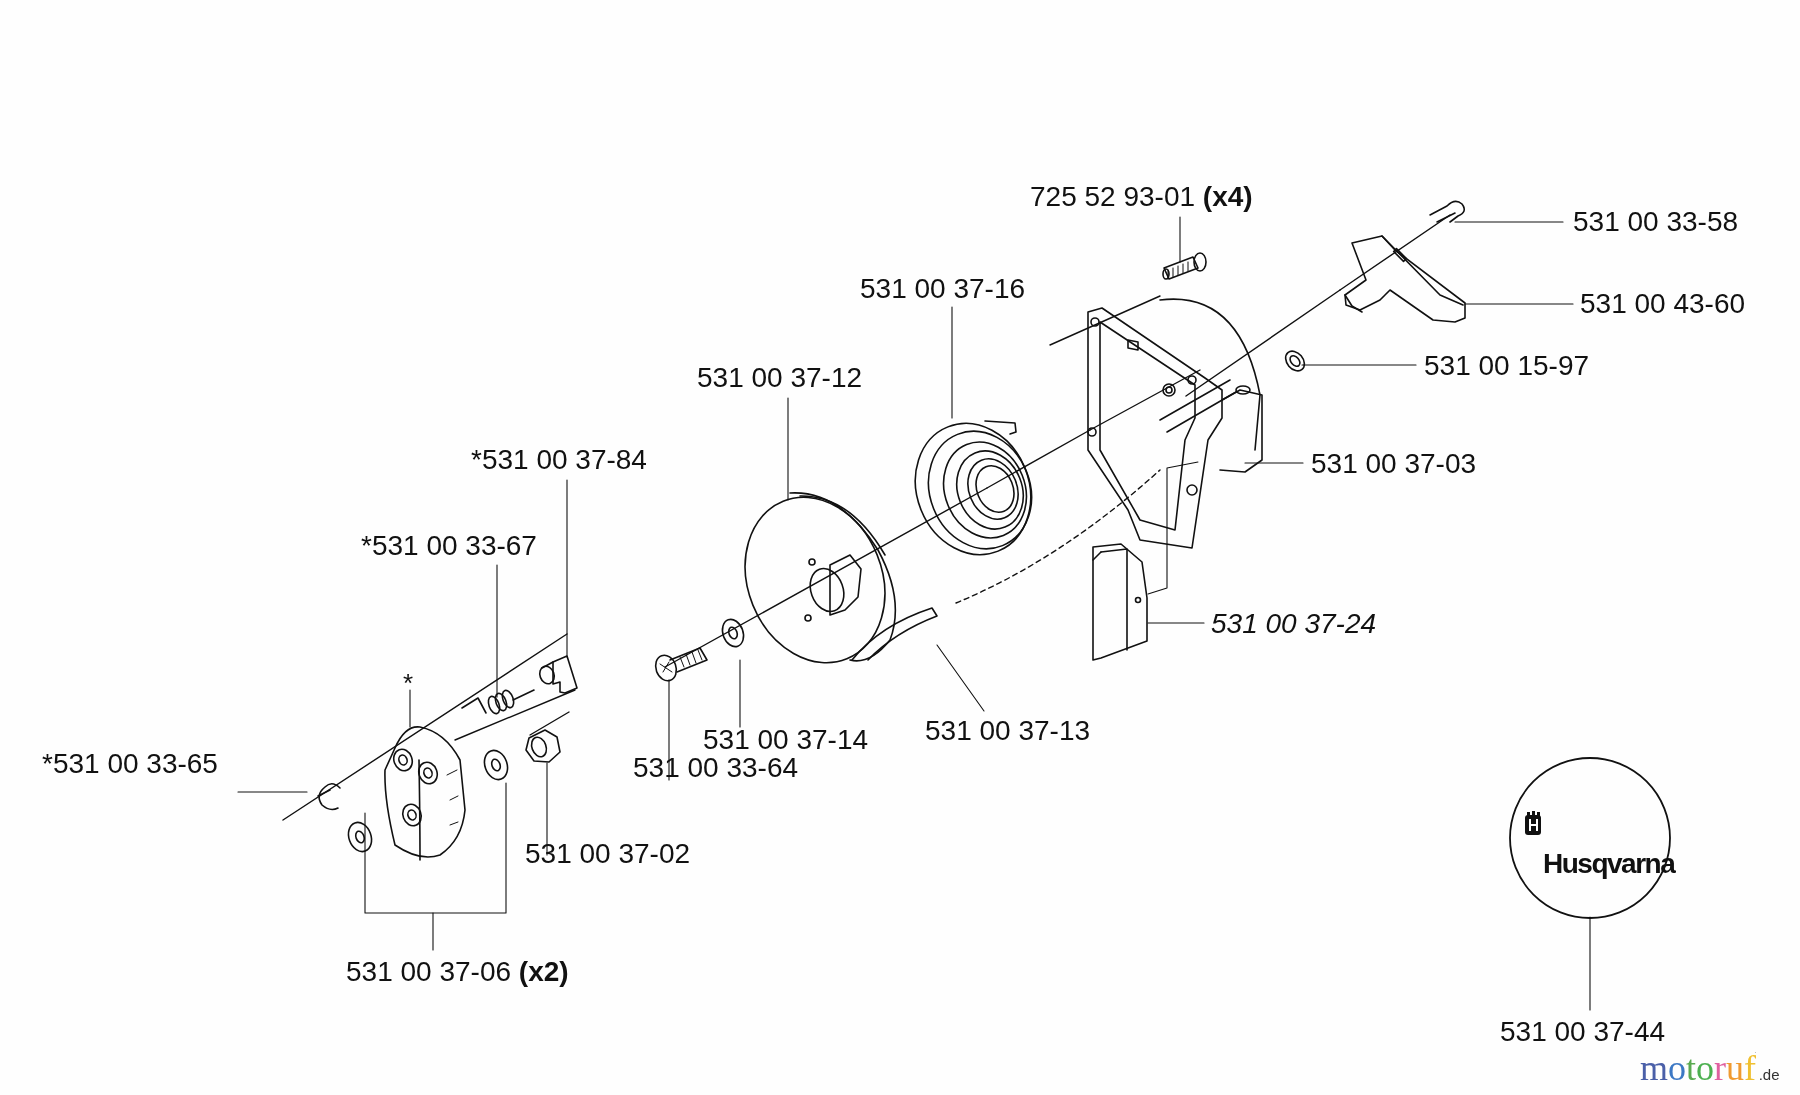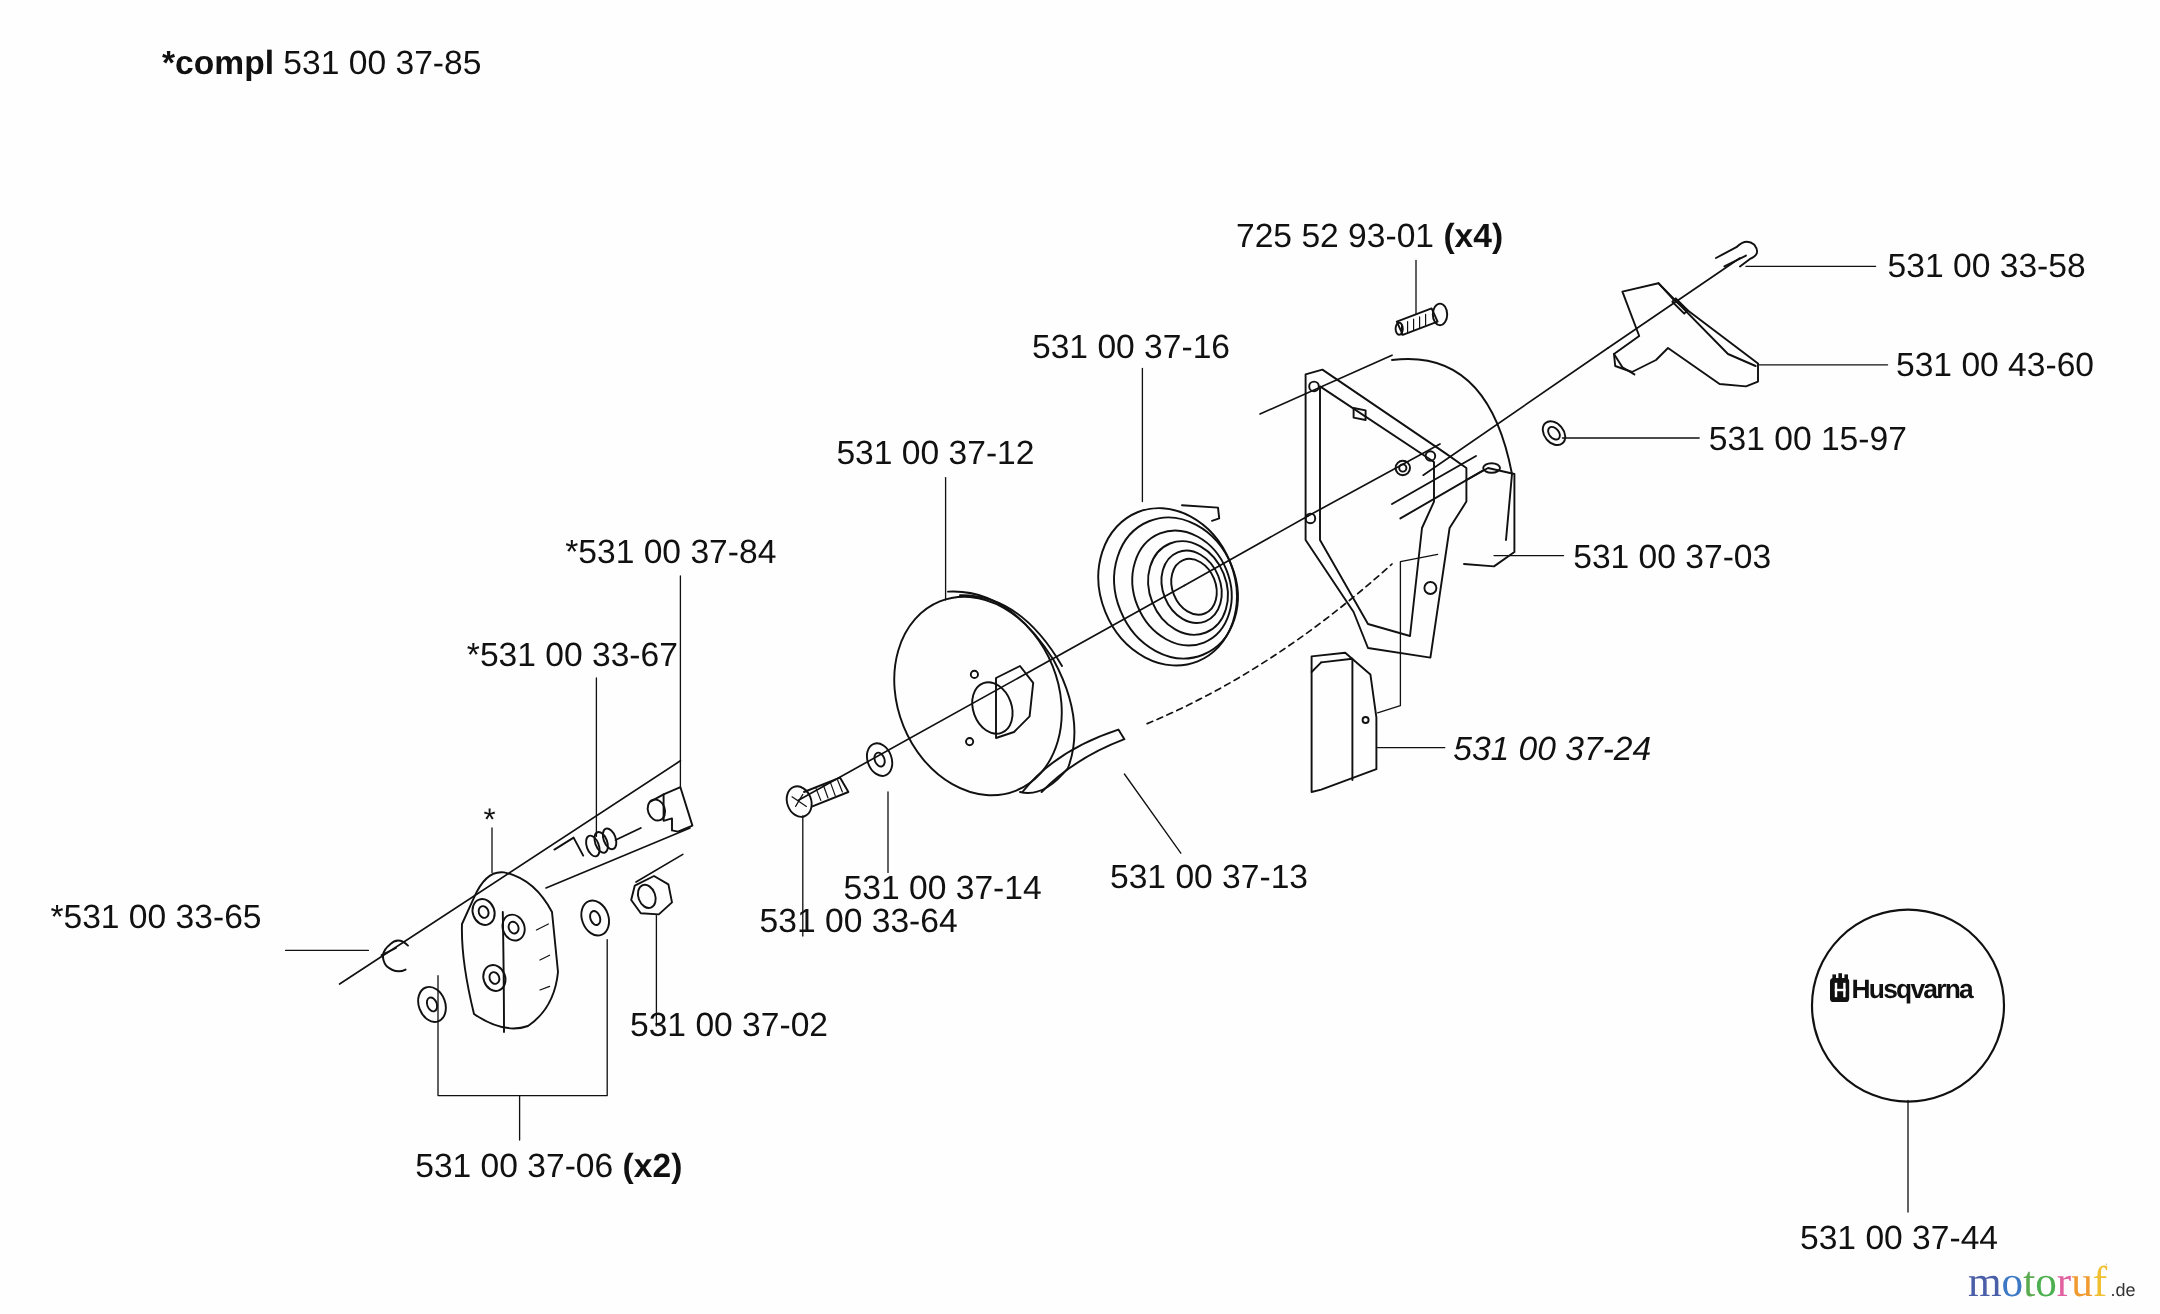--- a/index.html
+++ b/index.html
@@ -7,21 +7,21 @@
   .canvas { position: absolute; left: 0; top: 0; width: 1800px; height: 1095px; }
   svg.drawing { position: absolute; left: 0; top: 0; }
   .lbl { position: absolute; font-size: 28px; line-height: 28px; white-space: nowrap; letter-spacing: 0px; color: #111; }
   .lbl b { font-weight: bold; }
   .title { position: absolute; left: 135px; top: 38px; font-size: 28px; line-height: 30px; white-space: nowrap; }
   .title .bold { font-weight: bold; }
   .star { position: absolute; font-size: 26px; line-height: 26px; }
   .wm { position: absolute; left: 1640px; top: 1050px; font-family: "Liberation Serif", "DejaVu Serif", serif; font-size: 36px; line-height: 36px; white-space: nowrap; }
   .wm .de { font-family: "Liberation Sans", sans-serif; font-size: 15px; color: #333; }
   .wm .dot { position: relative; top: -22px; left: -2px; font-size: 8px; color: #888; }
-  .logo-text { position: absolute; font-family: "Liberation Sans", sans-serif; font-weight: bold; font-size: 22px; letter-spacing: -1.5px; }
+  .logo-text { position: absolute; font-family: "Liberation Sans", sans-serif; font-weight: bold; font-size: 28px; letter-spacing: -1.5px; margin-top: 36px; }
 </style>
 </head>
 <body>
 
 <div class="canvas">
 
   <svg class="drawing" width="1800" height="1095" viewBox="0 0 1800 1095" fill="none" stroke="#111" stroke-width="1.6" stroke-linejoin="round" stroke-linecap="round">
 
     <g stroke-width="1.1">
 
@@ -211,37 +211,33 @@
       <rect x="1532" y="811" width="3" height="4"></rect>
       <rect x="1537" y="812" width="3" height="4"></rect>
       <rect x="1529" y="819" width="2" height="12" fill="#fff"></rect>
       <rect x="1536" y="819" width="2" height="12" fill="#fff"></rect>
       <rect x="1529" y="824" width="9" height="2" fill="#fff"></rect>
     </g>
   </svg>
 
   <div class="logo-text" style="left:1543px; top:812px;">Husqvarna</div>
 
-  <div class="title">
-    <span class="bold">*compl</span>
-    <span>531 00 37-85</span>
-  </div>
 
   <div class="lbl" style="left:1030px; top:183px;">
     <span>725 52 93-01</span>
     <b>(x4)</b>
   </div>
   <div class="lbl" style="left:1573px; top:208px;">531 00 33-58</div>
   <div class="lbl" style="left:1580px; top:290px;">531 00 43-60</div>
   <div class="lbl" style="left:860px; top:275px;">531 00 37-16</div>
   <div class="lbl" style="left:1424px; top:352px;">531 00 15-97</div>
   <div class="lbl" style="left:697px; top:364px;">531 00 37-12</div>
   <div class="lbl" style="left:1311px; top:450px;">531 00 37-03</div>
   <div class="lbl" style="left:471px; top:446px;">*531 00 37-84</div>
-  <div class="lbl" style="left:361px; top:532px;margin-left:28px;">*531 00 33-67</div>
+  <div class="lbl" style="left:361px; top:532px;">*531 00 33-67</div>
   <div class="lbl" style="left:1211px; top:610px;font-style:italic;">531 00 37-24</div>
   <div class="lbl" style="left:703px; top:726px;">531 00 37-14</div>
   <div class="lbl" style="left:925px; top:717px;">531 00 37-13</div>
   <div class="lbl" style="left:42px; top:750px;">*531 00 33-65</div>
   <div class="lbl" style="left:633px; top:754px;">531 00 33-64</div>
   <div class="lbl" style="left:525px; top:840px;">531 00 37-02</div>
   <div class="lbl" style="left:346px; top:958px;">
     <span>531 00 37-06</span>
     <b>(x2)</b>
   </div>

